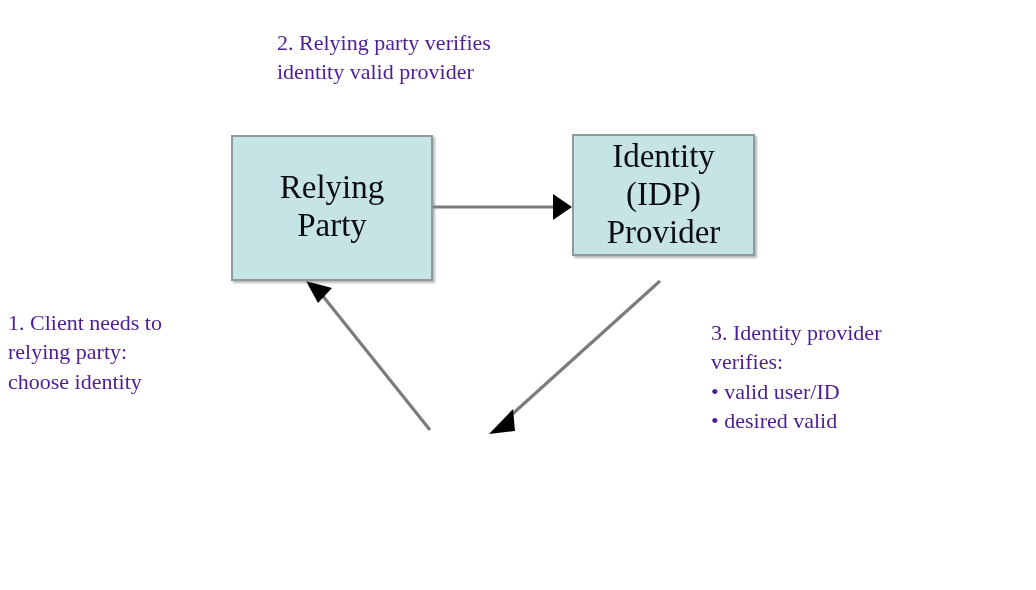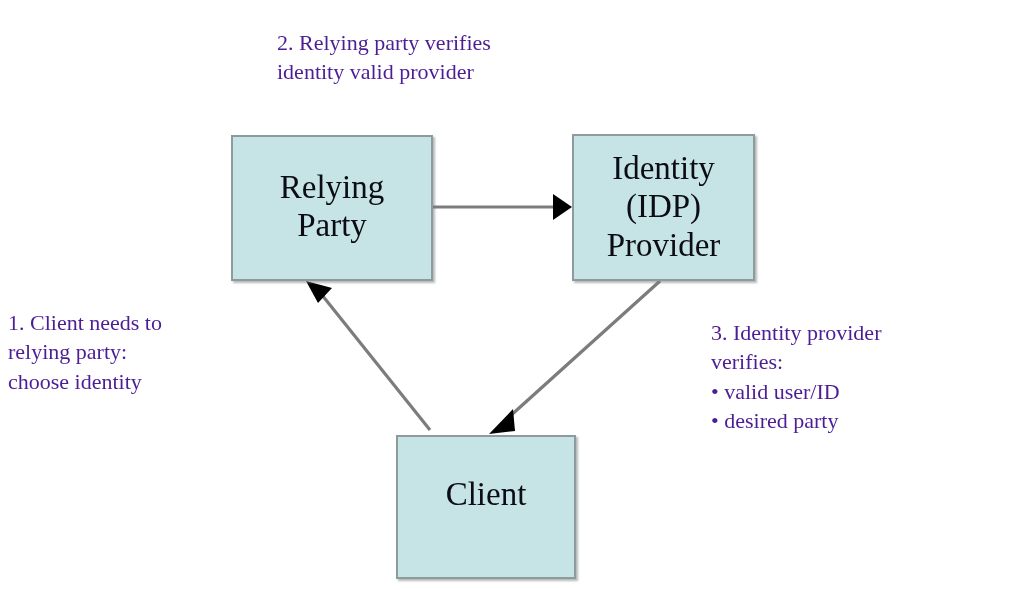--- a/index.html
+++ b/index.html
@@ -52,21 +52,21 @@
     top: 135px;
     width: 202px;
     height: 146px;
     align-items: center;
     padding-bottom: 4px;
   }
   #node-identity-provider {
     left: 572px;
     top: 134px;
     width: 183px;
-    height: 147px;
+    height: 122px;
     align-items: center;
     padding-bottom: 2px;
   }
   #node-client {
     left: 396px;
     top: 435px;
     width: 180px;
     height: 144px;
     align-items: flex-start;
     padding-top: 38px;
@@ -128,37 +128,32 @@
   </div>
 
   <div class="node" id="node-identity-provider">
     <span class="node-label">
       <span>Identity</span>
       <span>(IDP)</span>
       <span>Provider</span>
     </span>
   </div>
 
-  <div class="node" id="node-client">
-    <span class="node-label">
-      <span>Client</span>
-    </span>
-  </div>
 
   <div class="annotation" id="annotation-step-2">
     <span>2. Relying party verifies</span>
     <span>identity valid provider</span>
   </div>
 
   <div class="annotation" id="annotation-step-1">
     <span>1. Client needs to</span>
     <span>relying party:</span>
     <span>choose identity</span>
   </div>
 
   <div class="annotation" id="annotation-step-3">
     <span>3. Identity provider</span>
     <span>verifies:</span>
     <span class="bullet-line">• valid user/ID</span>
-    <span class="bullet-line">• desired party</span>
+    <span class="bullet-line">• desired valid</span>
   </div>
 
 </div>
 
 </body></html>

